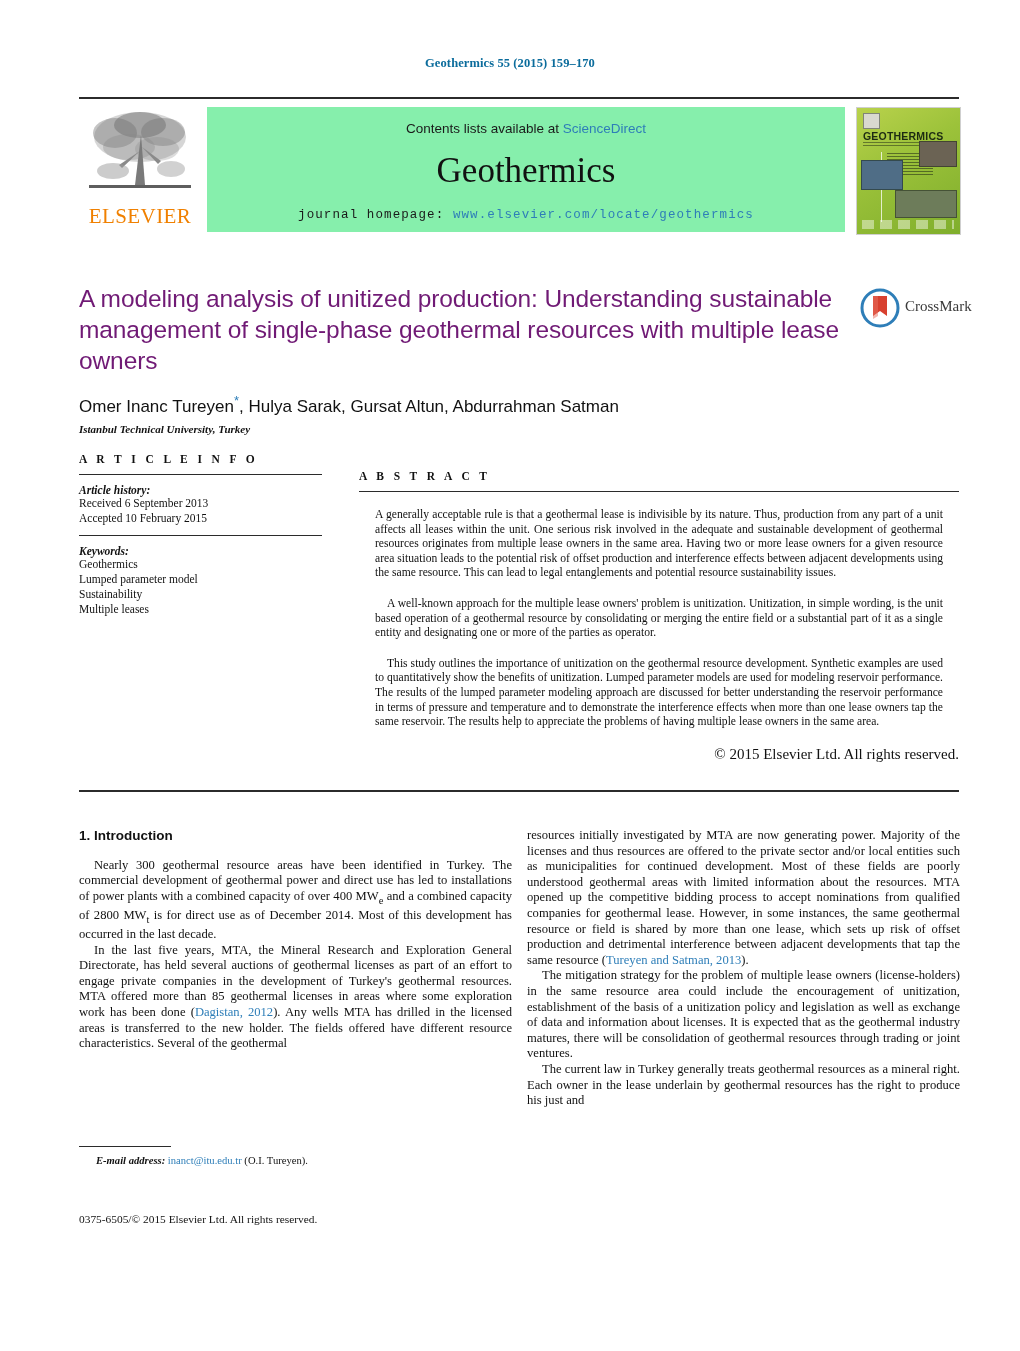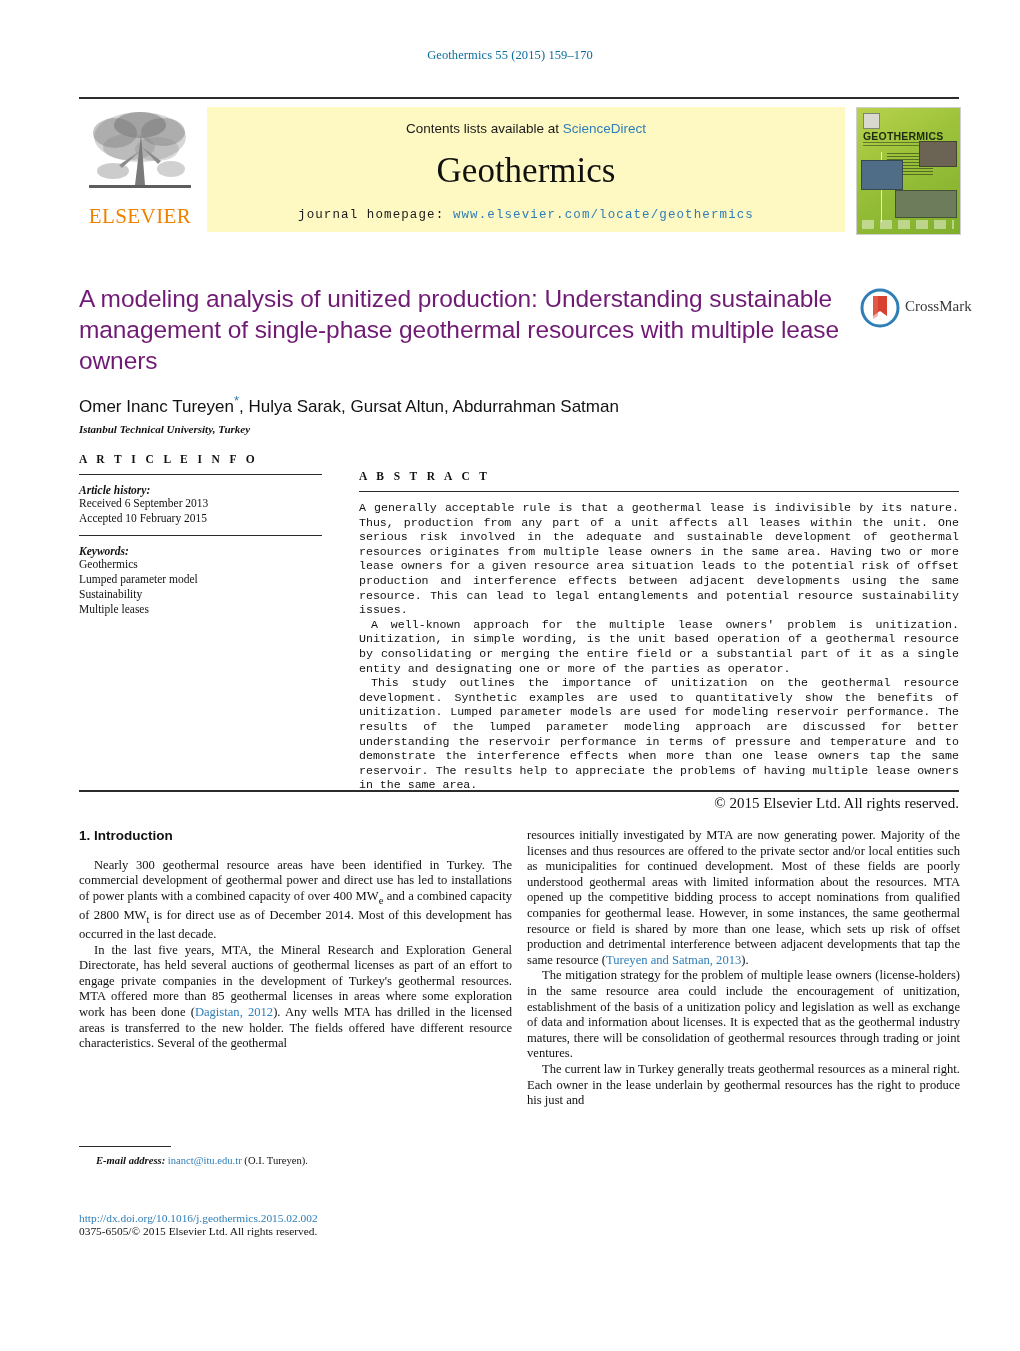--- a/index.html
+++ b/index.html
@@ -18,28 +18,29 @@
   .page {
     position: relative;
     width: 1020px;
     height: 1351px;
     box-sizing: border-box;
   }
 
   
   .runhead {
     position: absolute;
-    top: 48px;
+    top: 56px;
     left: 0;
     width: 1020px;
     text-align: center;
     font-size: 12.5px;
     color: #0b6c9c;
     font-family: "Liberation Serif", serif;
     letter-spacing: 0.1px;
+    font-weight: bold;
   }
 
   
   .masthead {
     position: absolute;
     top: 97px;
     left: 79px;
     width: 880px;
     height: 137px;
   }
@@ -72,21 +73,21 @@
     font-family: "Liberation Serif", serif;
     font-size: 21px;
     letter-spacing: 0.4px;
   }
   .center-band {
     position: absolute;
     top: 10px;
     left: 128px;
     width: 638px;
     height: 125px;
-    background: #fef9c3;
+    background: #86efac;
   }
   .contents-line {
     position: absolute;
     top: 14px;
     left: 0;
     width: 638px;
     text-align: center;
     font-size: 13.5px;
     font-family: "Liberation Sans", sans-serif;
     color: #1a1a1a;
@@ -286,25 +287,25 @@
     left: 359px;
     width: 600px;
   }
   .abscol .hr {
     margin-top: 9px;
     margin-bottom: 9px;
     height: 1px;
     background: #2b2b2b;
   }
   .abs-p {
-    font-family: Liberation Mono, monospace;
+    font-family: Liberation Serif, serif;
     font-size: 11.6px;
     line-height: 14.6px;
     text-align: justify;
-    margin: 0;
+    margin: 16px;
     color: #111111;
   }
   .abs-p.indent { text-indent: 12px; }
   .copyright {
     margin-top: 2px;
     text-align: right;
     font-family: "Liberation Serif", serif;
     font-size: 15px;
     color: #111111;
   }
@@ -515,17 +516,16 @@
   <div class="footnote">
     <div class="fnrule"></div>
     <p class="emailline">
       <em>E-mail address:</em>
       <a href="#">inanct@itu.edu.tr</a>
       <span>(O.I. Tureyen).</span>
     </p>
   </div>
 
   <div class="footer">
-    <a class="doi" href="#">http://dx.doi.org/10.1016/j.geothermics.2015.02.002</a>
     <div class="issn">0375-6505/© 2015 Elsevier Ltd. All rights reserved.</div>
   </div>
 
 </div>
 
 </body></html>

